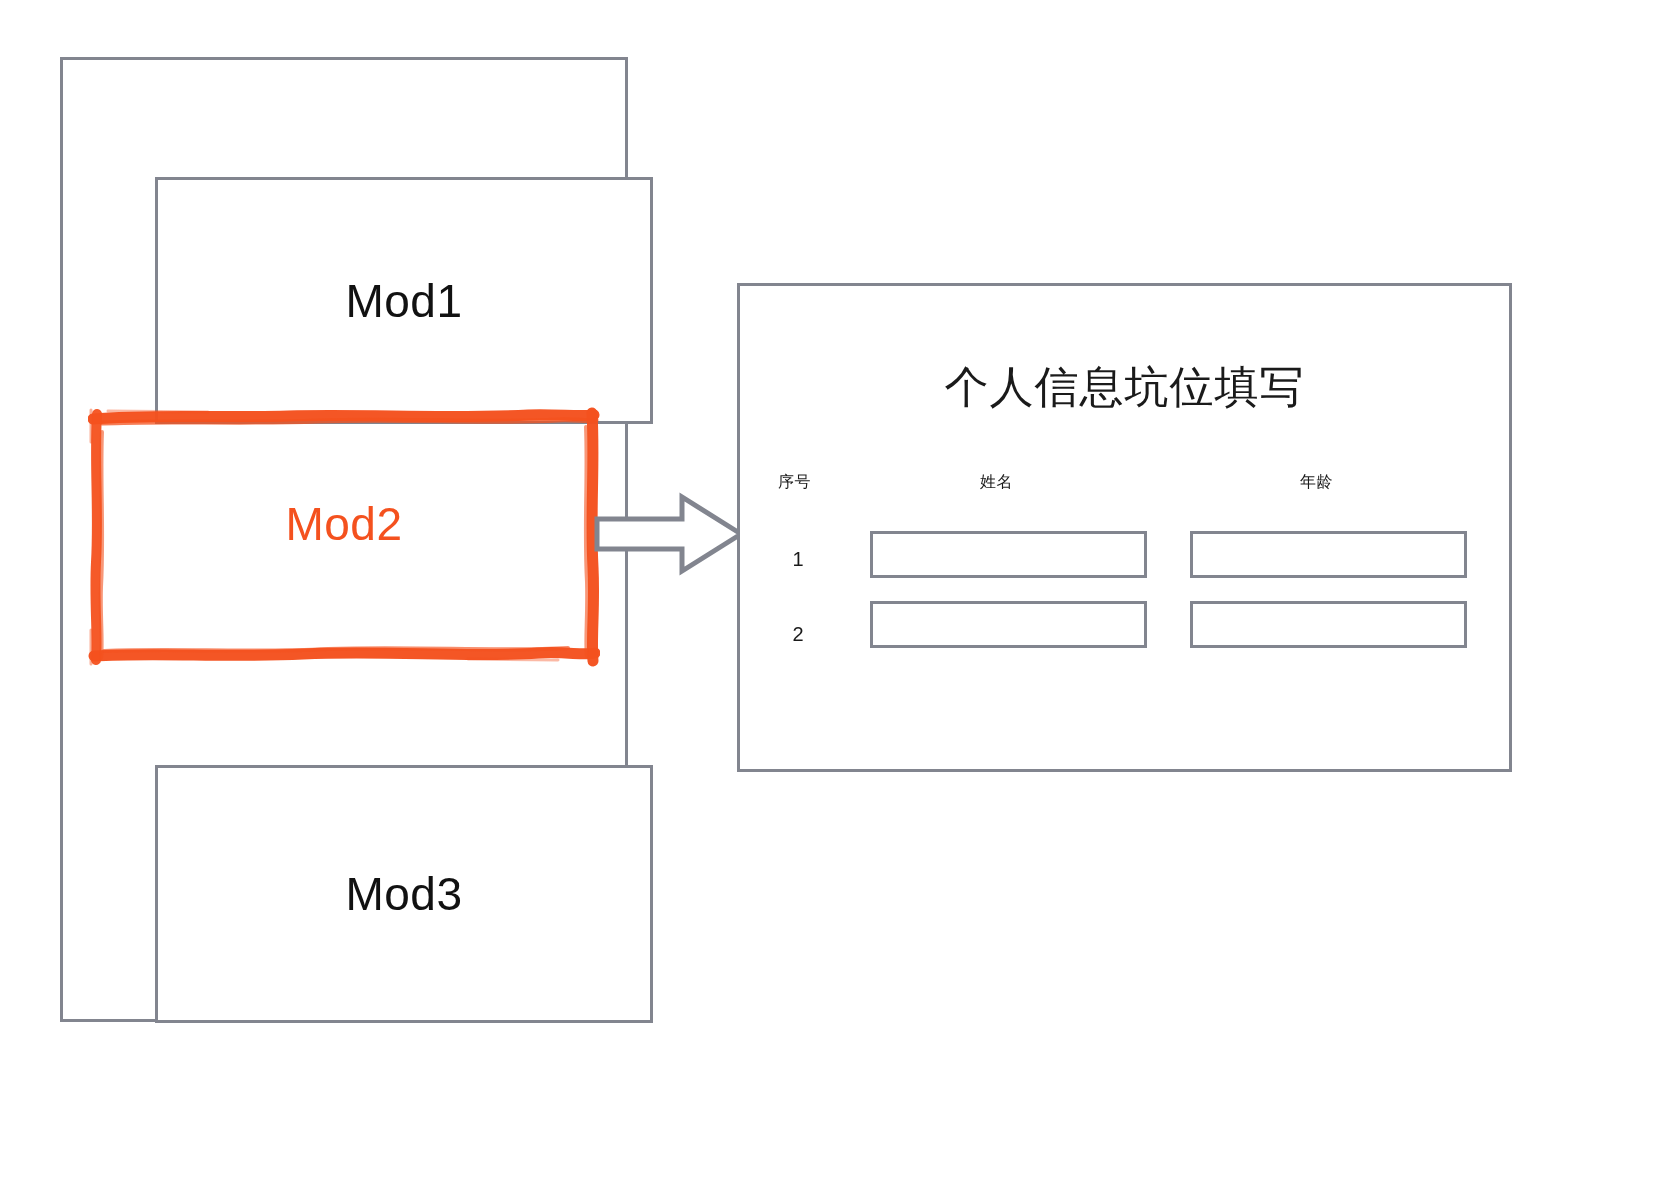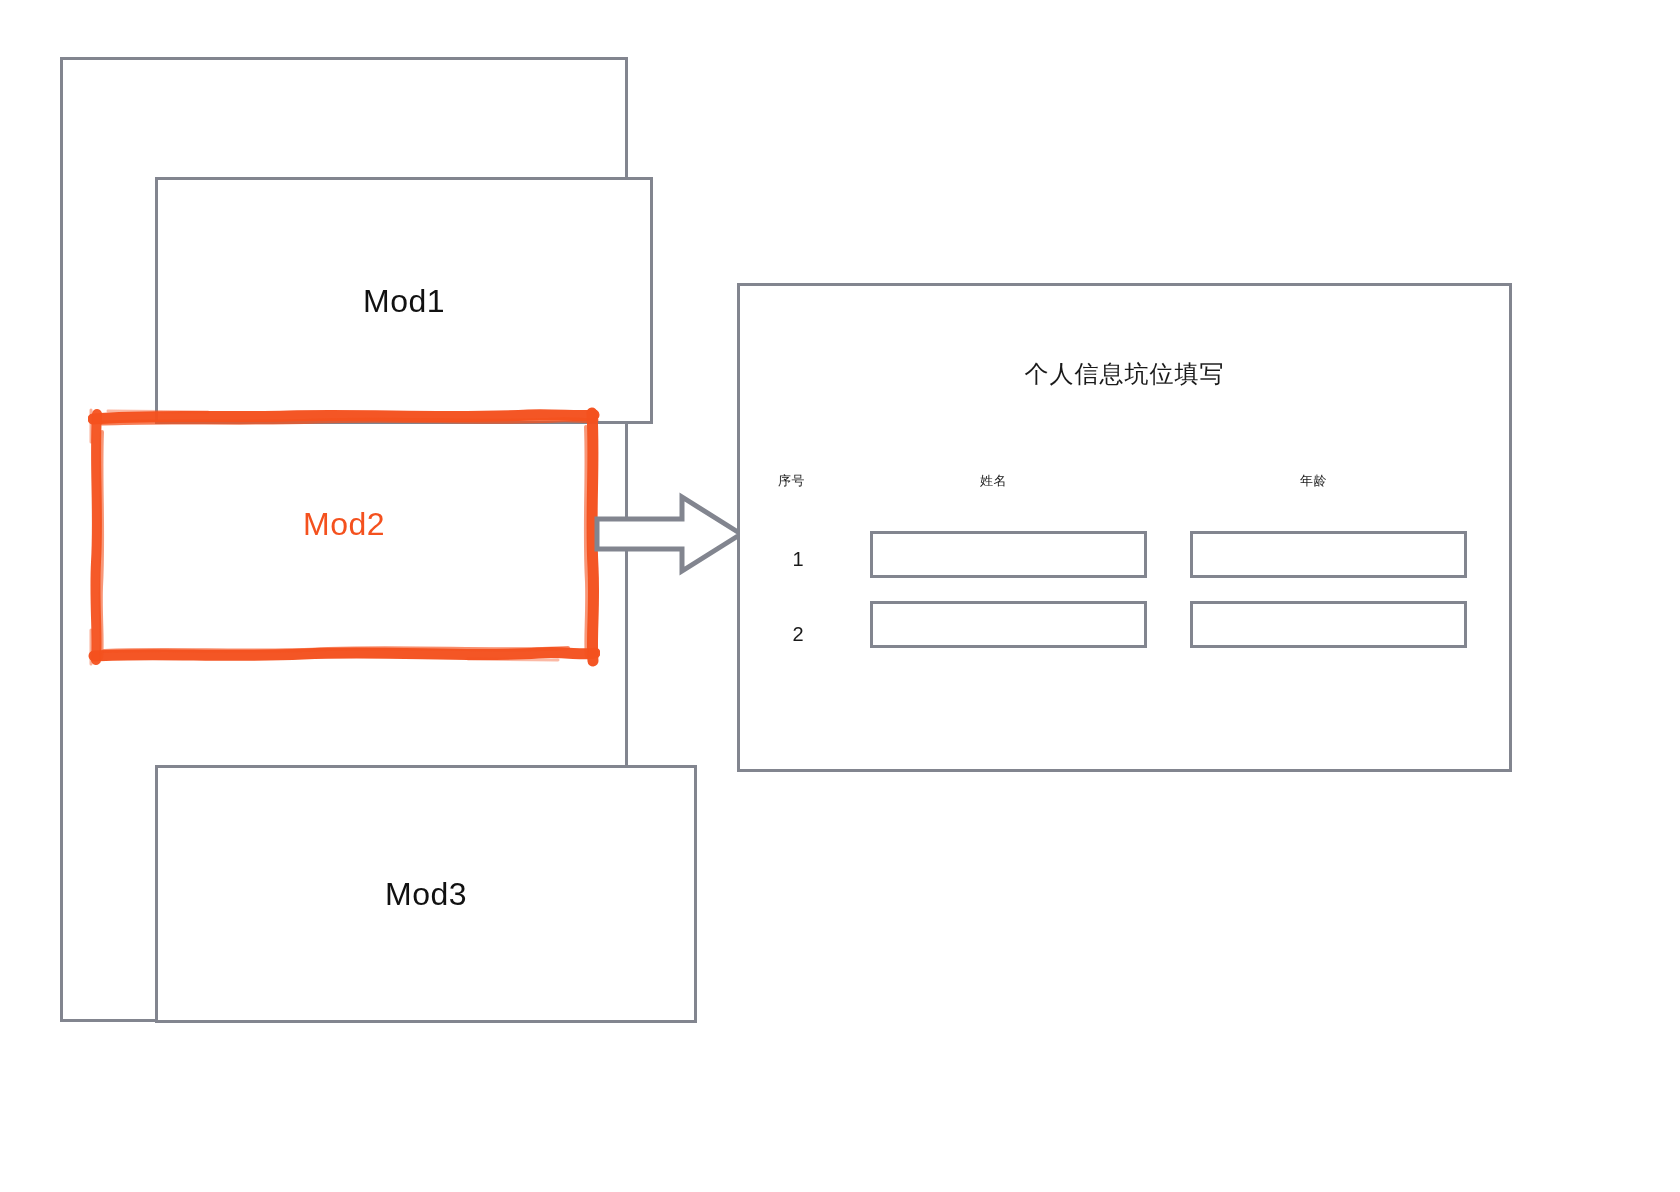--- a/index.html
+++ b/index.html
@@ -35,29 +35,29 @@
   .mod-box {
     position: absolute;
     box-sizing: border-box;
     border: 3px solid #82858f;
     background: #ffffff;
     display: flex;
     align-items: center;
     justify-content: center;
   }
   .mod-label {
-    font-size: 32px;
+    font-size: 46px;
     font-weight: 400;
     letter-spacing: 0.5px;
     color: #111111;
     line-height: 1;
   }
 
   #mod1-box { left: 92px;  top: 117px; width: 498px; height: 247px; }
-  #mod3-box { left: 92px;  top: 705px; width: 542px; height: 258px; }
+  #mod3-box { left: 92px;  top: 705px; width: 498px; height: 258px; }
 
   
   #mod2-wrap {
     position: absolute;
     left: 88px;
     top: 402px;
     width: 512px;
     height: 268px;
   }
   #mod2-sketch {
@@ -100,28 +100,28 @@
     border: 3px solid #82858f;
     box-sizing: border-box;
     background: #ffffff;
   }
   #panel-title {
     position: absolute;
     left: 0;
     top: 72px;
     width: 100%;
     text-align: center;
-    font-size: 24px;
+    font-size: 44px;
     color: #1a1a1a;
     letter-spacing: 1px;
   }
 
   .col-head {
     position: absolute;
-    font-size: 13px;
+    font-size: 16px;
     color: #1a1a1a;
     letter-spacing: 0.5px;
     white-space: nowrap;
   }
   #head-index { left: 38px;  top: 186px; }
   #head-name  { left: 240px; top: 186px; text-align: center; }
   #head-age   { left: 560px; top: 186px; }
 
   .row-index {
     position: absolute;

